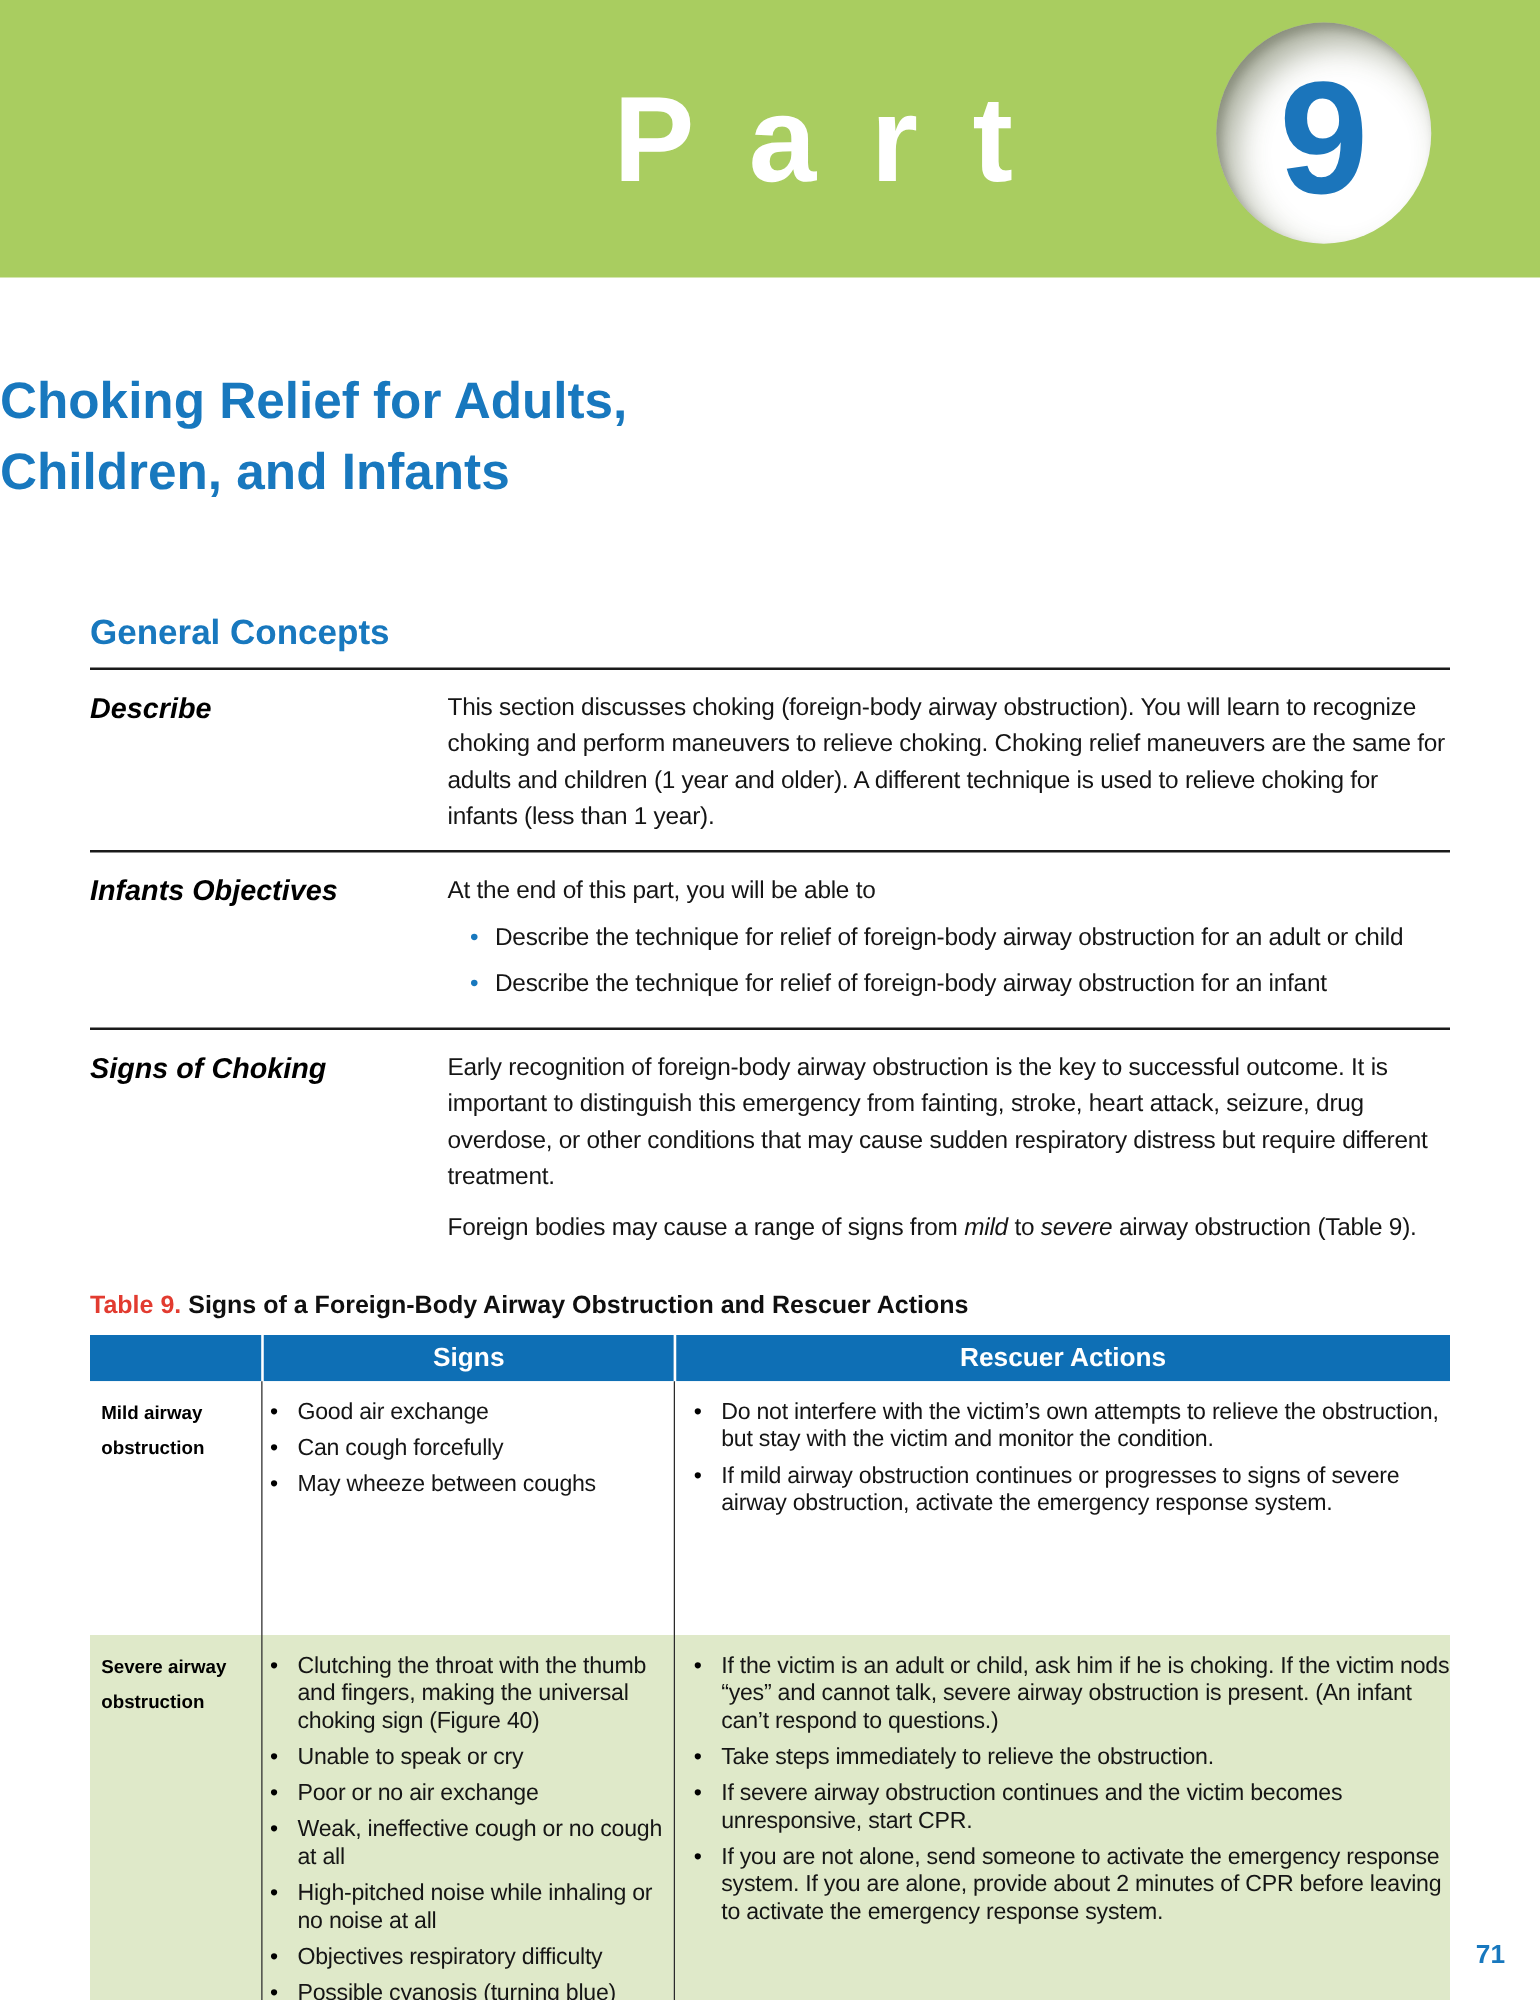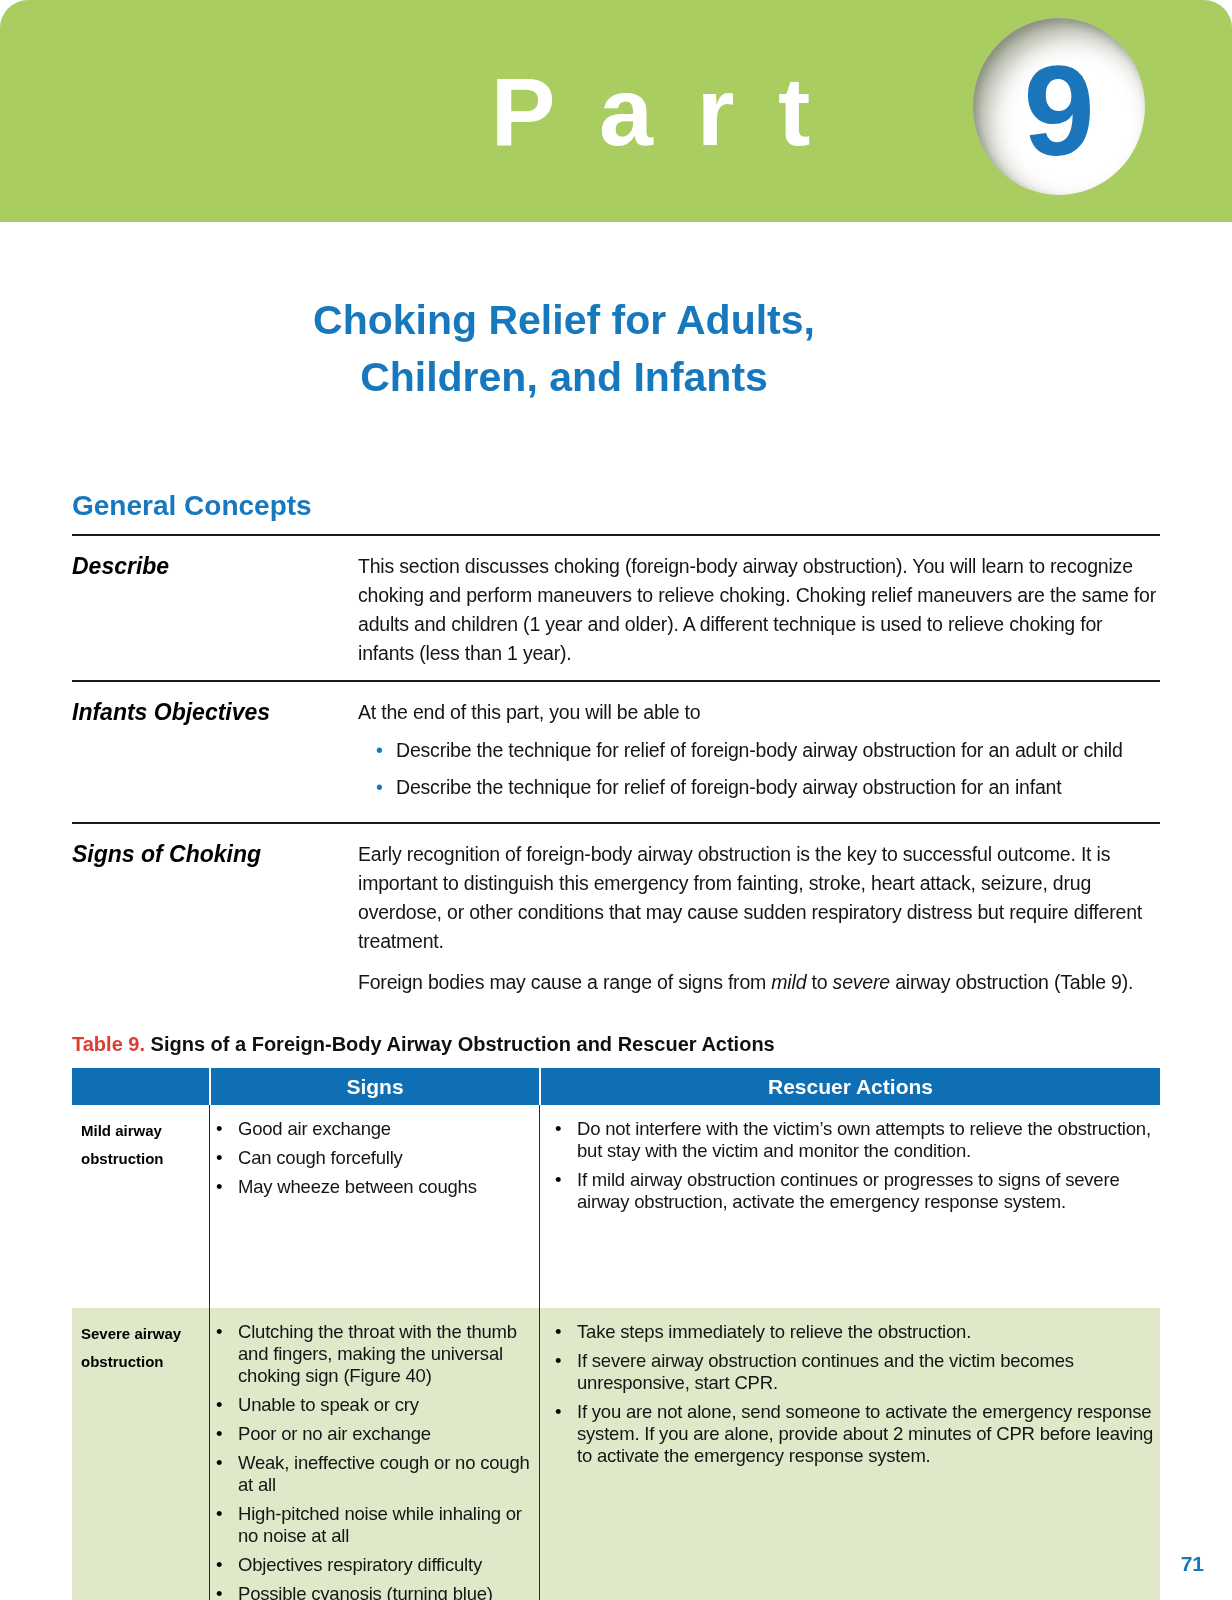--- a/index.html
+++ b/index.html
@@ -1,40 +1,40 @@
 <!DOCTYPE html>
 <html><head>
 <meta charset="utf-8">
 <style>
   * { margin:0; padding:0; box-sizing:border-box; }
   html,body { background:#ffffff; }
   .page {
     position:relative; width:1232px; height:1600px; margin:0 auto;
     background:#ffffff; overflow:hidden;
-    font-family:"Liberation Sans", sans-serif; color:#111;border-radius:28px;
+    font-family:"Liberation Sans", sans-serif; color:#111;
   }
 
   
   .band { position:relative; height:222px; background:#a9cd60; }
   .part-word {
     position:absolute; top:0; right:378px; height:222px;
     display:flex; align-items:center;
     color:#ffffff; font-size:97px; font-weight:bold; letter-spacing:0.45em; line-height:1;
   }
   .part-circle {
     position:absolute; left:973px; top:18px; width:172px; height:177px;
     background:#ffffff; border-radius:50%;
     box-shadow: inset 14px 16px 26px rgba(60,70,30,0.45), inset 4px 5px 8px rgba(0,0,0,0.22);
     display:flex; align-items:center; justify-content:center;
   }
   .part-num { color:#1b75bb; font-size:128px; font-weight:bold; line-height:1; padding-top:8px; }
 
   
   .chapter-title {
-    margin:70px 104px 0 0; text-align:center;
+    margin:70px 104px 0 0; text-align:left;
     color:#1878be; font-size:41px; font-weight:bold; line-height:57px;
   }
 
   
   .content { margin:0 72px; width:1088px; }
   .gc-heading { margin-top:84px; color:#1878be; font-size:28px; font-weight:bold; }
   .rule { border-bottom:2px solid #1a1a1a; }
   .gc-rule { margin-top:12px; }
 
   .sec-row { display:flex; padding:16px 0 12px 0; }
@@ -159,20 +159,21 @@
           <li>Unable to speak or cry</li>
           <li>Poor or no air exchange</li>
           <li>Weak, ineffective cough or no cough at all</li>
           <li>High-pitched noise while inhaling or no noise at all</li>
           <li>Objectives respiratory difficulty</li>
           <li>Possible cyanosis (turning blue)</li>
         </ul>
       </div>
       <div class="cell sev r2 bl">
         <ul class="cell-list actions-list">
+          <li>If the victim is an adult or child, ask him if he is choking. If the victim nods “yes” and cannot talk, severe airway obstruction is present. (An infant can’t respond to questions.)</li>
           <li>Take steps immediately to relieve the obstruction.</li>
           <li>If severe airway obstruction continues and the victim becomes unresponsive, start CPR.</li>
           <li>If you are not alone, send someone to activate the emergency response system. If you are alone, provide about 2 minutes of CPR before leaving to activate the emergency response system.</li>
         </ul>
       </div>
     </div>
 
   </div>
 
   <div class="page-number">71</div>

